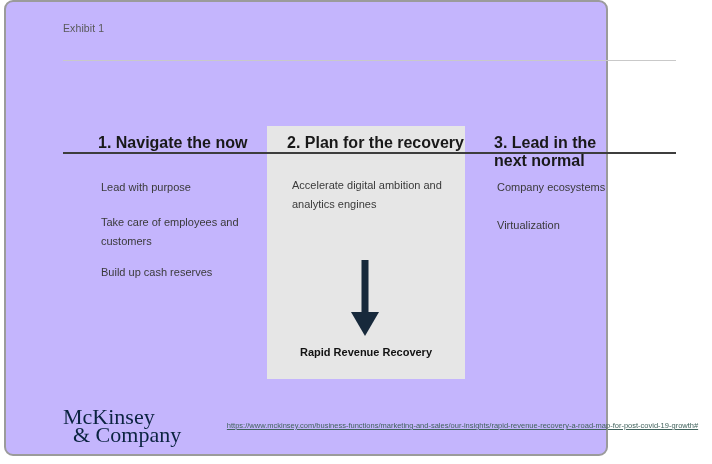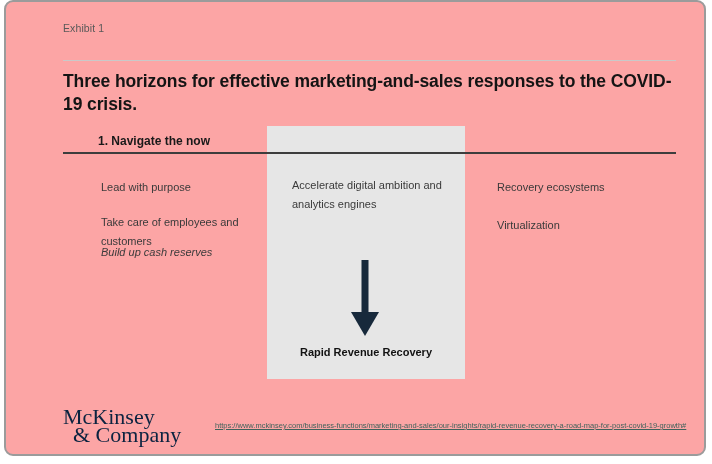--- a/index.html
+++ b/index.html
@@ -4,113 +4,114 @@
 <style>
   * { margin: 0; padding: 0; box-sizing: border-box; }
   html, body { background: #ffffff; }
   body {
     width: 712px; height: 464px;
     font-family: "Liberation Sans", "DejaVu Sans", sans-serif;
     position: relative; overflow: hidden;
   }
   .stage { position: absolute; left: 0; top: 0; width: 712px; height: 464px; }
   .card {
-    position: absolute; left: 4px; top: 0px; width: 702px; height: 456px;
-    background: #fca5a5; border: 2px solid #9b9b9b; border-radius: 9px;
+    position: absolute; left: 4px; top: 0px; width: 604px; height: 456px;
+    background: #c4b5fd; border: 2px solid #9b9b9b; border-radius: 9px;
   }
   .exhibit-label {
     position: absolute; left: 57px; top: 20px;
     font-size: 10.5px; color: #595959; letter-spacing: 0.1px;
   }
   .rule-top {
     position: absolute; left: 57px; top: 58px; width: 613px; height: 1px;
     background: #c9c9c9;
   }
   .slide-title {
     position: absolute; left: 57px; top: 68px; width: 612px;
     font-size: 17.5px; font-weight: bold; color: #141414; line-height: 23px;
     letter-spacing: -0.1px;
   }
   .highlight-box {
     position: absolute; left: 261px; top: 124px; width: 198px; height: 253px;
     background: #e6e6e6;
   }
   .col-header {
     position: absolute; top: 132px;
-    font-size: 12px; font-weight: bold; color: #191919;
+    font-size: 16px; font-weight: bold; color: #191919;
   }
   .col-header.c1 { left: 92px; }
   .col-header.c2 { left: 281px; }
   .col-header.c3 { left: 488px; }
   .rule-headers {
     position: absolute; left: 57px; top: 150px; width: 613px; height: 1.5px;
     background: #3d3d3d;
   }
   .item {
     position: absolute;
     font-size: 11px; color: #3a3a3a; line-height: 19px;
   }
   .c1-i1 { left: 95px; top: 176px; }
   .c1-i2 { left: 95px; top: 211px; width: 152px; }
-  .c1-i3 { left: 95px; top: 241px; font-style: italic; }
+  .c1-i3 { left: 95px; top: 261px; }
   .c2-i1 { left: 286px; top: 174px; width: 176px; }
   .c2-i2 { left: 286px; top: 219px; width: 146px; }
   .c3-i1 { left: 491px; top: 176px; }
   .c3-i2 { left: 491px; top: 214px; }
   .down-arrow {
     position: absolute; left: 344px; top: 258px; width: 30px; height: 76px;
   }
   .outcome-label {
     position: absolute; left: 261px; top: 344px; width: 198px;
     text-align: center; font-size: 11px; font-weight: bold; color: #121212;
   }
   .logo {
     position: absolute; left: 57px; top: 406px;
     font-family: "Liberation Serif", "DejaVu Serif", serif;
     font-size: 22px; color: #0b2340; line-height: 18px;
   }
   .logo .line2 { margin-left: 10px; }
   .source-link {
     position: absolute; left: 209px; top: 419px; width: 495px;
     font-size: 7.5px; color: #41625c; text-decoration: underline;
-    cursor: pointer; white-space: nowrap;
+    cursor: pointer; white-space: nowrap; text-align: center;
   }
 </style>
 </head>
 <body>
 
 <div class="stage">
   <div class="card">
 
     <div class="exhibit-label">Exhibit 1</div>
 
     <div class="rule-top"></div>
 
-    <h1 class="slide-title">Three horizons for effective marketing-and-sales responses to the COVID-19 crisis.</h1>
 
     <div class="highlight-box"></div>
 
     <div class="col-header c1">1. Navigate the now</div>
+    <div class="col-header c2">2. Plan for the recovery</div>
+    <div class="col-header c3">3. Lead in the next normal</div>
 
     <div class="rule-headers"></div>
 
     <div class="item c1-i2">Take care of employees and customers</div>
     <div class="item c1-i1">Lead with purpose</div>
     <div class="item c1-i3">Build up cash reserves</div>
 
     <div class="item c2-i1">Accelerate digital ambition and analytics engines</div>
 
     <svg class="down-arrow" viewBox="0 0 30 76" xmlns="http://www.w3.org/2000/svg" aria-hidden="true">
       <rect x="11.5" y="0" width="7" height="54" fill="#17293b"></rect>
       <polygon points="1,52 29,52 15,76" fill="#17293b"></polygon>
     </svg>
 
     <div class="outcome-label">Rapid Revenue Recovery</div>
 
-    <div class="item c3-i1">Recovery ecosystems</div>
+    <div class="item c3-i1">Company ecosystems</div>
     <div class="item c3-i2">Virtualization</div>
 
     <div class="logo">
       <div class="line1">McKinsey</div>
       <div class="line2">&amp; Company</div>
     </div>
 
     <a class="source-link">https://www.mckinsey.com/business-functions/marketing-and-sales/our-insights/rapid-revenue-recovery-a-road-map-for-post-covid-19-growth#</a>
 
   </div>

